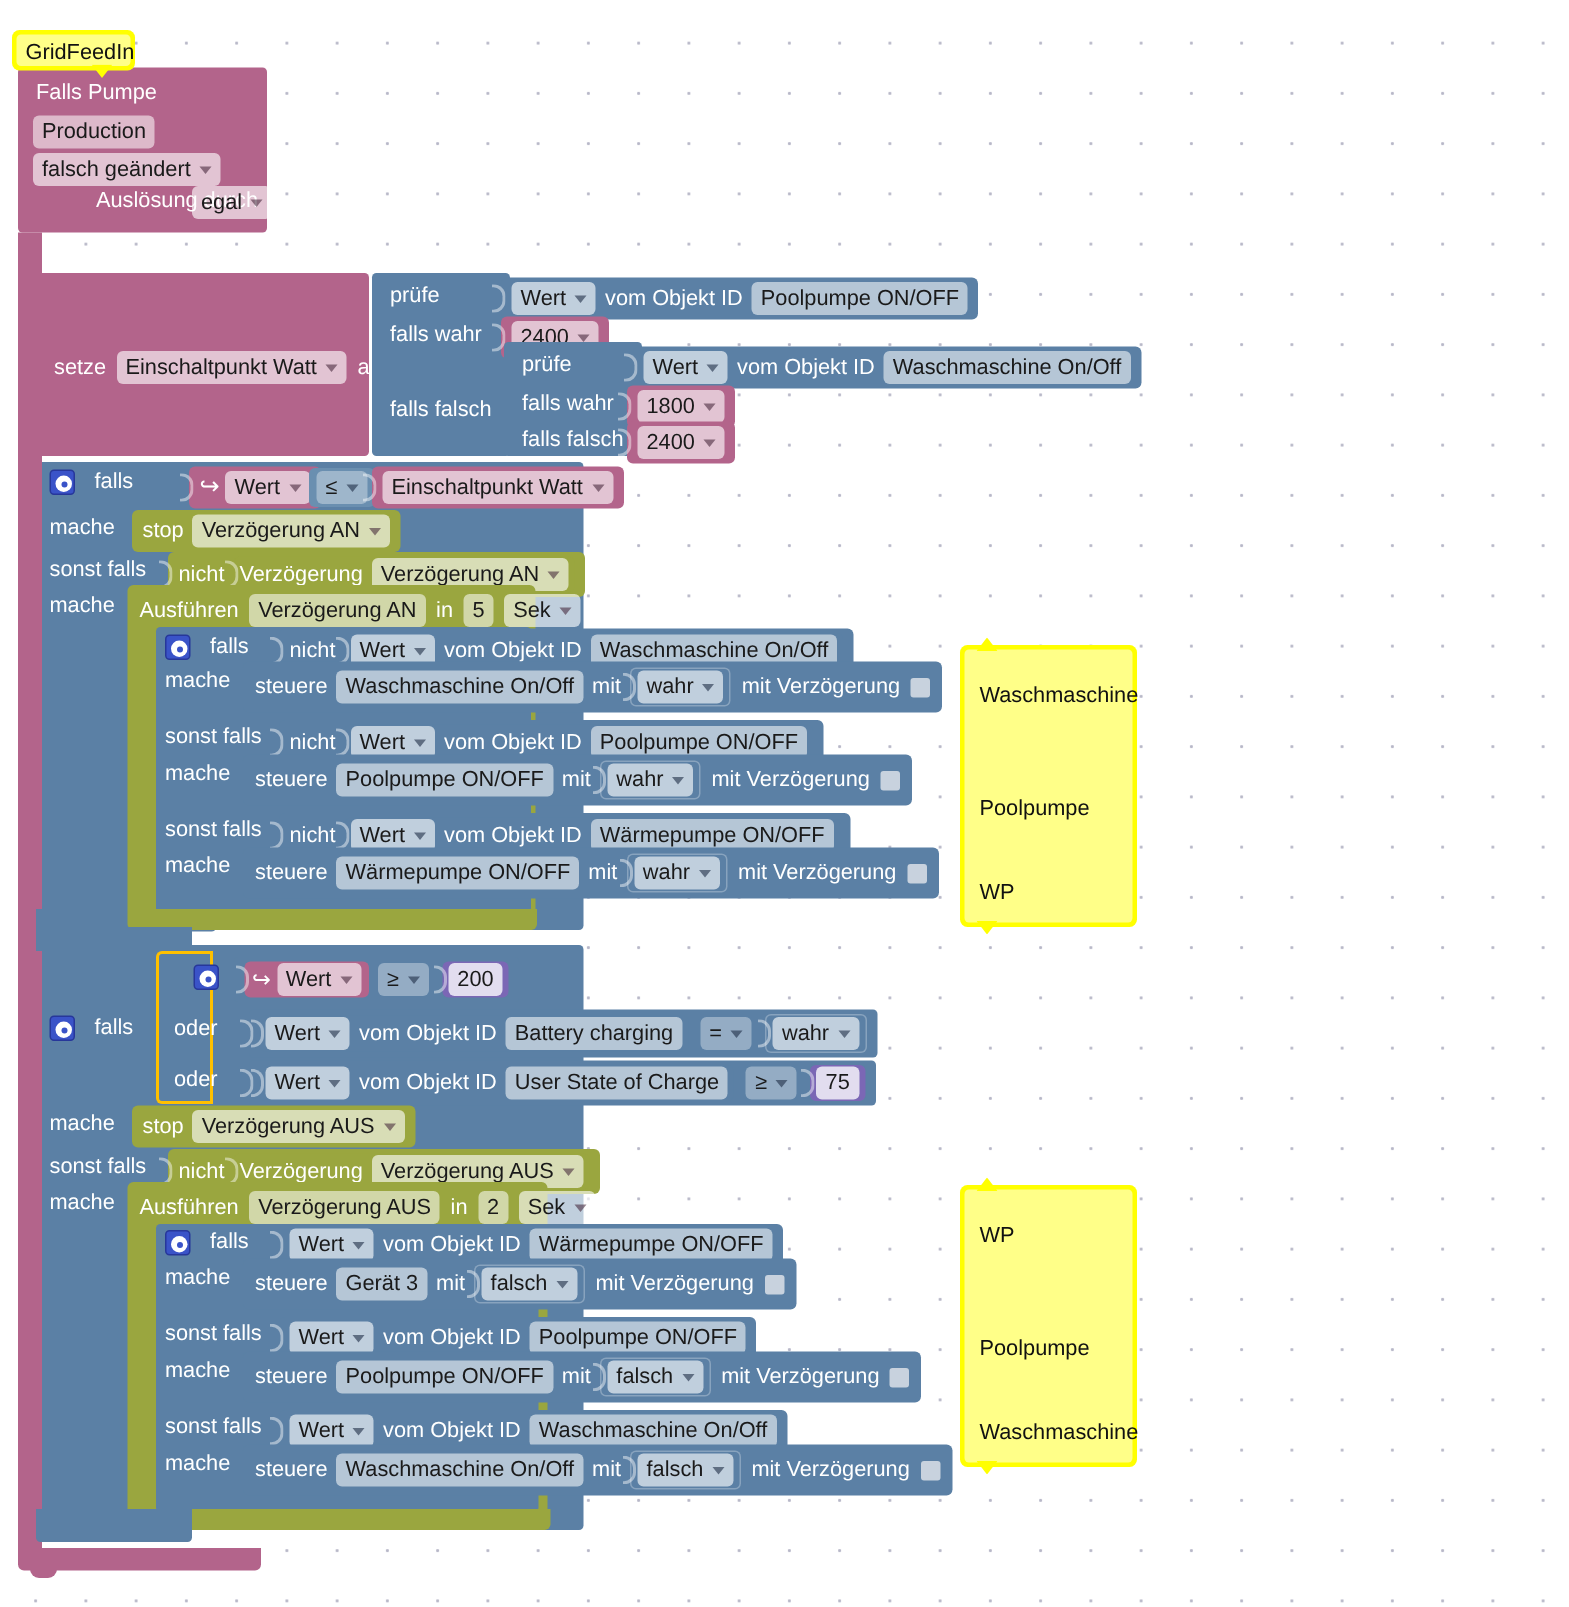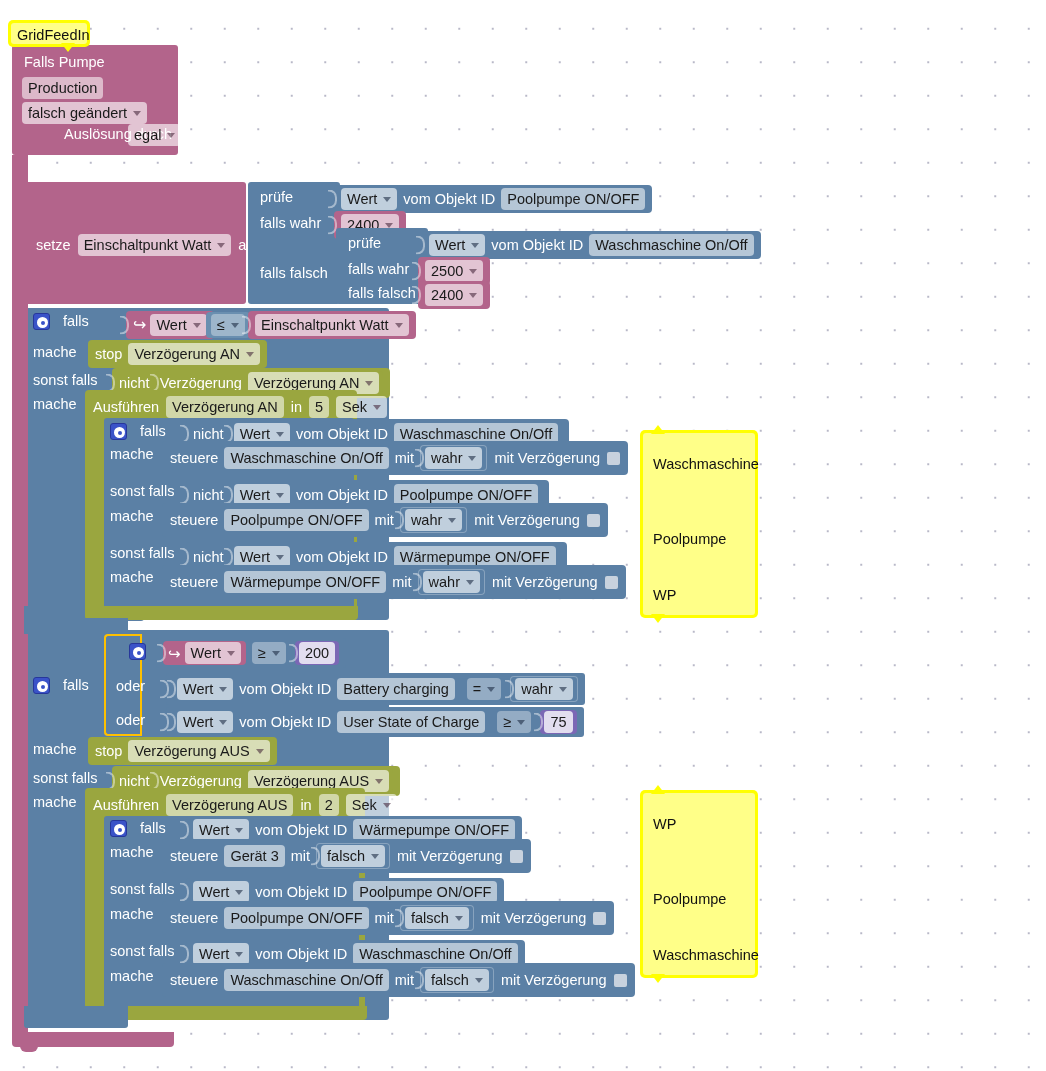--- a/index.html
+++ b/index.html
@@ -210,21 +210,21 @@
         <span class="caret onblue"></span>
       </span>
       <span class="lbl" style="margin:0 6px;">vom Objekt ID</span>
       <span class="field ro">
         <span>Waschmaschine On/Off</span>
       </span>
     </div>
     <div class="lbl" style="position:absolute; left:12px; top:34px;">falls wahr</div>
     <div class="socket s-pink notchline" style="position:absolute; left:82px; top:29px;">
       <span class="field">
-        <span>2500</span>
+        <span>1800</span>
         <span class="caret"></span>
       </span>
     </div>
     <div class="lbl" style="position:absolute; left:12px; top:58px;">falls falsch</div>
     <div class="socket s-pink notchline" style="position:absolute; left:82px; top:53px;">
       <span class="field">
         <span>2400</span>
         <span class="caret"></span>
       </span>
     </div>

